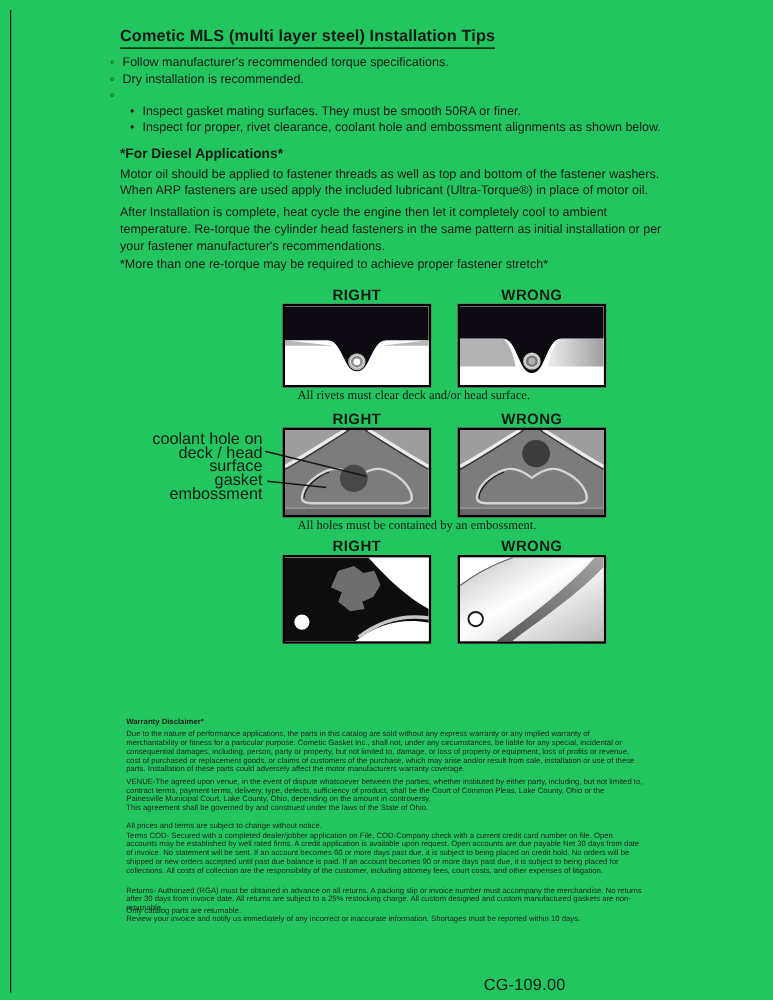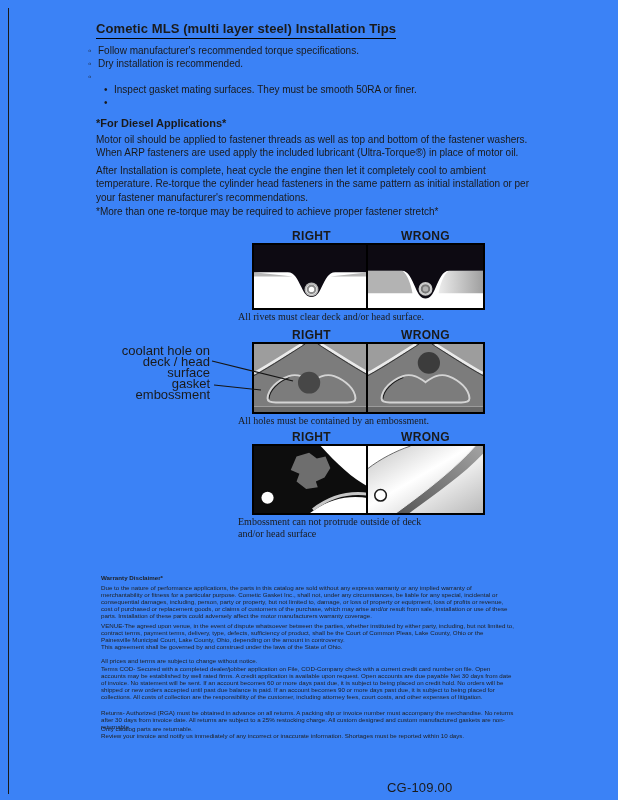--- a/index.html
+++ b/index.html
@@ -1,32 +1,32 @@
 <!DOCTYPE html>
 <html><head>
 <meta charset="utf-8">
 <style>
   html,body{margin:0;padding:0;background:#fff;}
-  .page{position:relative;width:618px;height:800px;background:#3b82f6;overflow:hidden;
+  .page{position:relative;width:618px;height:800px;background:#22c55e;overflow:hidden;
         font-family:"Liberation Sans","DejaVu Sans",sans-serif;color:#1a1a1a;}
   .left-rule{position:absolute;left:8px;top:8px;width:1px;height:786px;background:#1a1a1a;}
   .title{position:absolute;left:96px;top:21px;margin:0;font-size:13px;font-weight:700;
          letter-spacing:.1px;border-bottom:1.5px solid #000;padding-bottom:1.5px;}
   .tips{position:absolute;left:88px;top:44px;width:505px;font-size:10px;line-height:13px;}
   .b{display:flex;}
   .b .m{width:10px;flex:none;text-align:left;}
   .b.sub{margin-left:16px;}
   .dheading{position:absolute;left:96px;top:117px;margin:0;font-size:11px;font-weight:700;text-align:center;}
   .para{position:absolute;left:96px;width:438px;margin:0;font-size:10px;line-height:13.4px;}
   .p1{top:133px}.p2{top:164px}.p3{top:205px}
   .dlabel{position:absolute;width:119px;text-align:center;font-size:12px;font-weight:700;letter-spacing:.3px;}
   .dimg{position:absolute;width:119px;border:2px solid #000;box-sizing:border-box;background:#fff;}
   .dimg svg{display:block;width:100%;height:100%;}
   .r1l{top:229px}.r2l{top:328px}.r3l{top:430px}
-  .c1{left:252px}.c2{left:366px}
+  .c1{left:226px}.c2{left:366px}
   .r1i{top:243px;height:67px}.r2i{top:342px;height:72px}.r3i{top:444px;height:71px}
   .caption{position:absolute;left:238px;font-size:10px;line-height:12px;font-family:Liberation Serif, serif;}
   .cap1{top:311px}.cap2{top:415px}.cap3{top:516px}
   .callout{position:absolute;left:100px;width:110px;text-align:right;font-size:13px;line-height:11px;}
   .co1{top:345px}.co2{top:378px}
   .leads{position:absolute;left:205px;top:354px;width:95px;height:40px;z-index:5;}
   .legal{position:absolute;left:101px;width:413px;font-size:6.2px;line-height:7px;color:#1f1f1f;}
   .legal-h{font-weight:700;}
   .lg0{top:574px}.lg1{top:584px}.lg2{top:622px}.lg3{top:657px}.lg4{top:665px}.lg5{top:709px}.lg6{top:725px}
   .code{position:absolute;left:387px;top:780px;font-size:13px;letter-spacing:.2px;}
@@ -50,20 +50,21 @@
     </div>
     <div class="b">
       <span class="m">◦</span>
     </div>
     <div class="b sub">
       <span class="m">•</span>
       <span>Inspect gasket mating surfaces.  They must be smooth 50RA or finer.</span>
     </div>
     <div class="b sub">
       <span class="m">•</span>
+      <span>Inspect for proper, rivet clearance, coolant hole and embossment alignments as shown below.</span>
     </div>
   </div>
 
   <h2 class="dheading">*For Diesel Applications*</h2>
   <p class="para p1">Motor oil should be applied to fastener threads as well as top and bottom of the fastener washers. When ARP fasteners are used apply the included lubricant (Ultra-Torque®) in place of motor oil.</p>
   <p class="para p3">*More than one re-torque may be required to achieve proper fastener stretch*</p>
   <p class="para p2">After Installation is complete, heat cycle the engine then let it completely cool to ambient temperature. Re-torque the cylinder head fasteners in the same pattern as initial installation or per your fastener manufacturer's recommendations.</p>
 
   <div class="dlabel r1l c1">RIGHT</div>
   <div class="dlabel r1l c2">WRONG</div>
@@ -181,24 +182,20 @@
       </defs>
       <rect width="119" height="70" fill="url(#g1)"></rect>
       <path d="M0,0 H44 C28,5.5 13,13.5 0,23.5 Z" fill="#ffffff"></path>
       <path d="M44,0 C28,5.5 13,13.5 0,23.5" fill="none" stroke="#666666" stroke-width="1"></path>
       <path d="M29,70 C61,46.5 91,23 111,0 H119 V8 C97,31.5 67,51.5 43,70 Z" fill="url(#g2)"></path>
       <path d="M29,70 C61,46.5 91,23 111,0" fill="none" stroke="#ededed" stroke-width="1"></path>
       <circle cx="13" cy="51.5" r="6" fill="#ffffff" stroke="#1b1b1b" stroke-width="1.6"></circle>
     </svg>
   </div>
 
-  <div class="caption cap3">
-    <div>Embossment can not protrude outside of deck</div>
-    <div>and/or head surface</div>
-  </div>
 
   <div class="legal legal-h lg0">Warranty Disclaimer*</div>
   <div class="legal lg1">Due to the nature of performance applications, the parts in this catalog are sold without any express warranty or any implied warranty of merchantability or fitness for a particular purpose.  Cometic Gasket Inc., shall not, under any circumstances, be liable for any special, incidental or consequential damages, including, person, party or property, but not limited to, damage, or loss of property or equipment, loss of profits or revenue, cost of purchased or replacement goods, or claims of customers of the purchase, which may arise and/or result from sale, installation or use of these parts.  Installation of these parts could adversely affect the motor manufacturers warranty coverage.</div>
   <div class="legal lg2">
     <div>VENUE-The agreed upon venue, in the event of dispute whatsoever between the parties, whether instituted by either party, including, but not limited to, contract terms, payment terms, delivery, type, defects, sufficiency of product, shall be the Court of Common Pleas, Lake County, Ohio or the Painesville Municipal Court, Lake County, Ohio, depending on the amount in controversy.</div>
     <div>This agreement shall be governed by and construed under the laws of the State of Ohio.</div>
   </div>
   <div class="legal lg3">All prices and terms are subject to change without notice.</div>
   <div class="legal lg4">Terms COD- Secured with a completed dealer/jobber application on File, COD-Company check with a current credit card number on file.  Open accounts may be established by well rated firms.  A credit application is available upon request.  Open accounts are due payable Net 30 days from date of invoice.  No statement will be sent.  If an account becomes 60 or more days past due, it is subject to being placed on credit hold.  No orders will be shipped or new orders accepted until past due balance is paid.  If an account becomes 90 or more days past due, it is subject to being placed for collections.  All costs of collection are the responsibility of the customer, including attorney fees, court costs, and other expenses of litigation.</div>
   <div class="legal lg5">Returns- Authorized (RGA) must be obtained in advance on all returns.  A packing slip or invoice number must accompany the merchandise.  No returns after 30 days from invoice date.  All returns are subject to a 25% restocking charge.  All custom designed and custom manufactured gaskets are non-returnable.</div>

